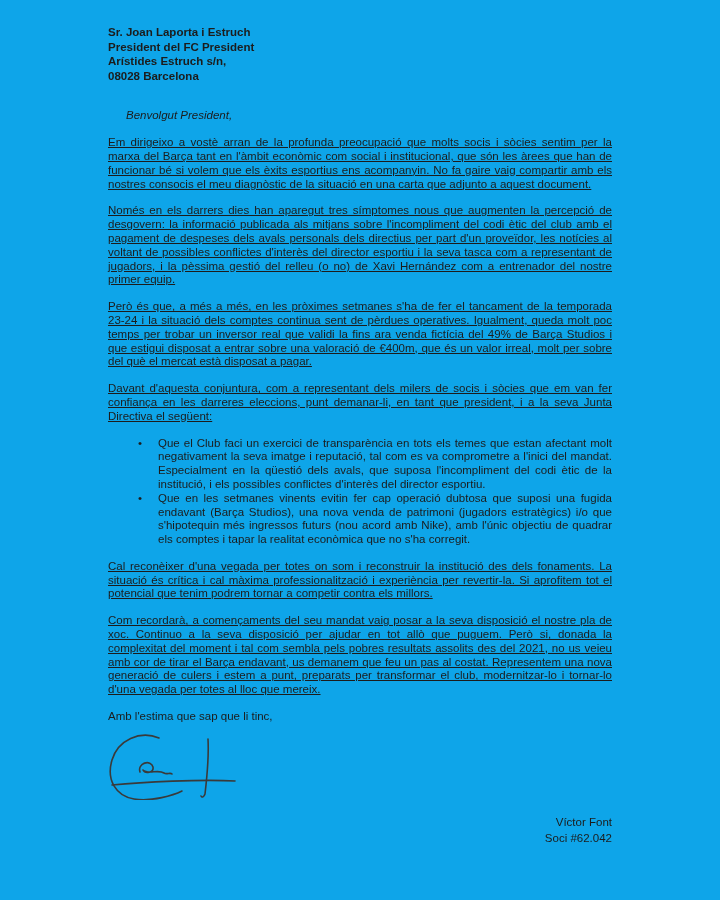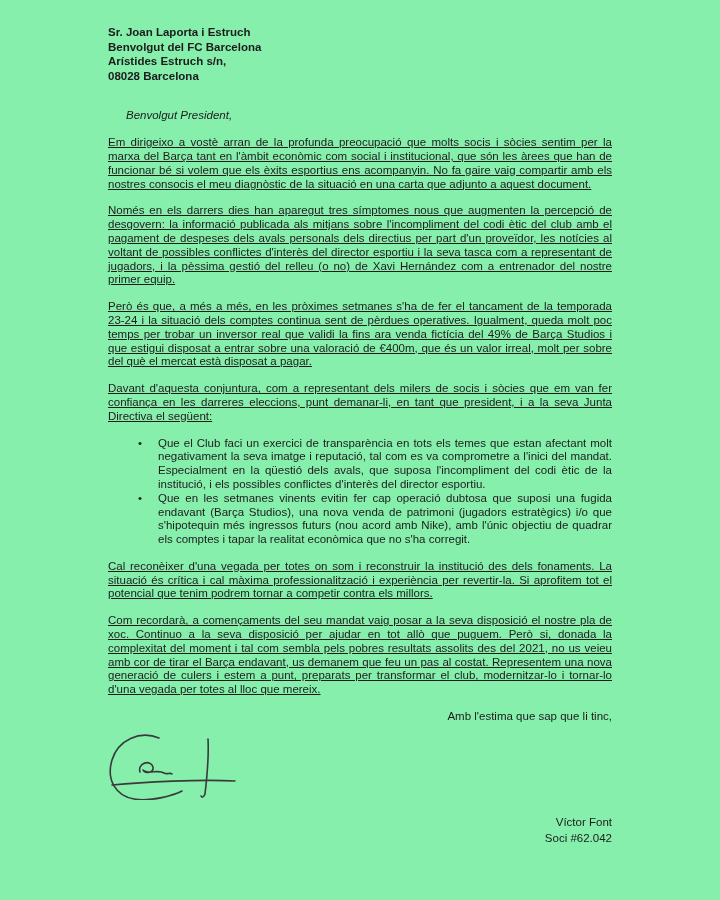--- a/index.html
+++ b/index.html
@@ -1,20 +1,20 @@
 <!DOCTYPE html>
 <html lang="ca"><head>
 <meta charset="utf-8">
 <style>
   html, body { margin: 0; padding: 0; background: #ffffff; }
   .page {
     position: relative;
     width: 720px;
     height: 900px;
-    background: #86efac;
+    background: #0ea5e9;
     box-sizing: border-box;
     padding: 25px 108px 0 108px;
     font-family: "Liberation Sans", sans-serif;
     font-size: 11.5px;
     line-height: 13.8px;
     color: #1c1c1c;
     overflow: hidden;
   }
   .recipient {
     font-weight: bold;
@@ -37,34 +37,34 @@
     padding-left: 30px;
   }
   .bullet-dot {
     flex: 0 0 20px;
     width: 20px;
   }
   .bullet-text {
     flex: 1;
     text-align: justify;
   }
-  .farewell { margin: 0 0 8px 0; text-align: right; }
+  .farewell { margin: 0 0 8px 0; }
   .signature-block { margin-left: -6px; }
   svg.signature { display: block; width: 136px; height: 68px; }
   .sig-name { font-weight: normal; margin-top: 16px; margin-left: 6px; text-align: right; }
   .member { margin-top: 2px; margin-left: 6px; text-align: right; }
 </style>
 </head>
 <body>
 
 <div class="page">
 
   <div class="recipient">
     <div>Sr. Joan Laporta i Estruch</div>
-    <div>Benvolgut del FC Barcelona</div>
+    <div>President del FC President</div>
     <div>Arístides Estruch s/n,</div>
     <div>08028 Barcelona</div>
   </div>
 
   <p class="salutation">Benvolgut President,</p>
 
   <p class="body-para">Em dirigeixo a vostè arran de la profunda preocupació que molts socis i sòcies sentim per la marxa del Barça tant en l'àmbit econòmic com social i institucional, que són les àrees que han de funcionar bé si volem que els èxits esportius ens acompanyin. No fa gaire vaig compartir amb els nostres consocis el meu diagnòstic de la situació en una carta que adjunto a aquest document.</p>
   <p class="body-para">Només en els darrers dies han aparegut tres símptomes nous que augmenten la percepció de desgovern: la informació publicada als mitjans sobre l'incompliment del codi ètic del club amb el pagament de despeses dels avals personals dels directius per part d'un proveïdor, les notícies al voltant de possibles conflictes d'interès del director esportiu i la seva tasca com a representant de jugadors, i la pèssima gestió del relleu (o no) de Xavi Hernández com a entrenador del nostre primer equip.</p>
   <p class="body-para">Però és que, a més a més, en les pròximes setmanes s'ha de fer el tancament de la temporada 23-24 i la situació dels comptes continua sent de pèrdues operatives. Igualment, queda molt poc temps per trobar un inversor real que validi la fins ara venda fictícia del 49% de Barça Studios i que estigui disposat a entrar sobre una valoració de €400m, que és un valor irreal, molt per sobre del què el mercat està disposat a pagar.</p>
   <p class="body-para">Davant d'aquesta conjuntura, com a representant dels milers de socis i sòcies que em van fer confiança en les darreres eleccions, punt demanar-li, en tant que president, i a la seva Junta Directiva el següent:</p>

